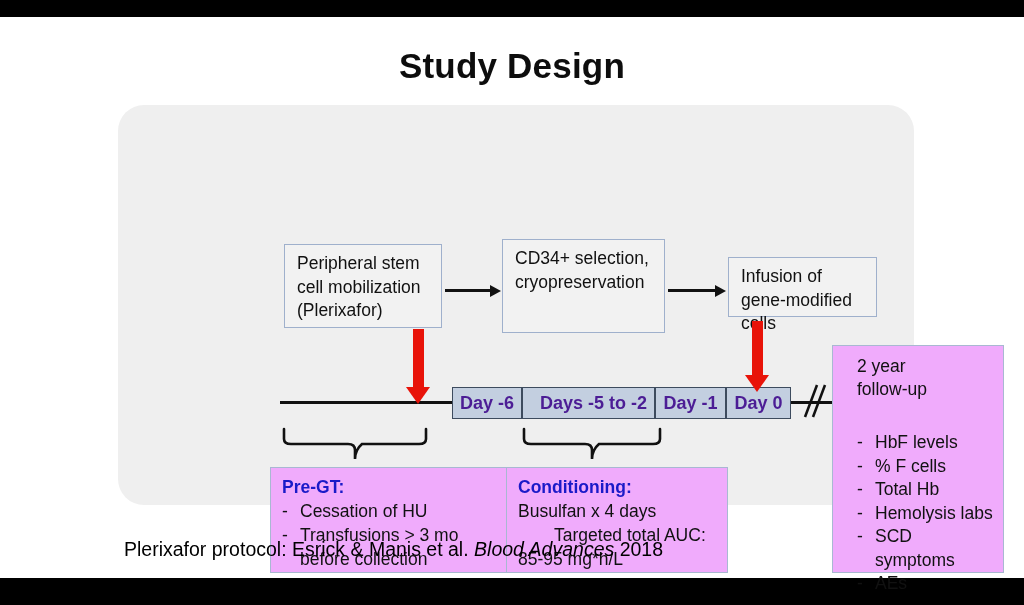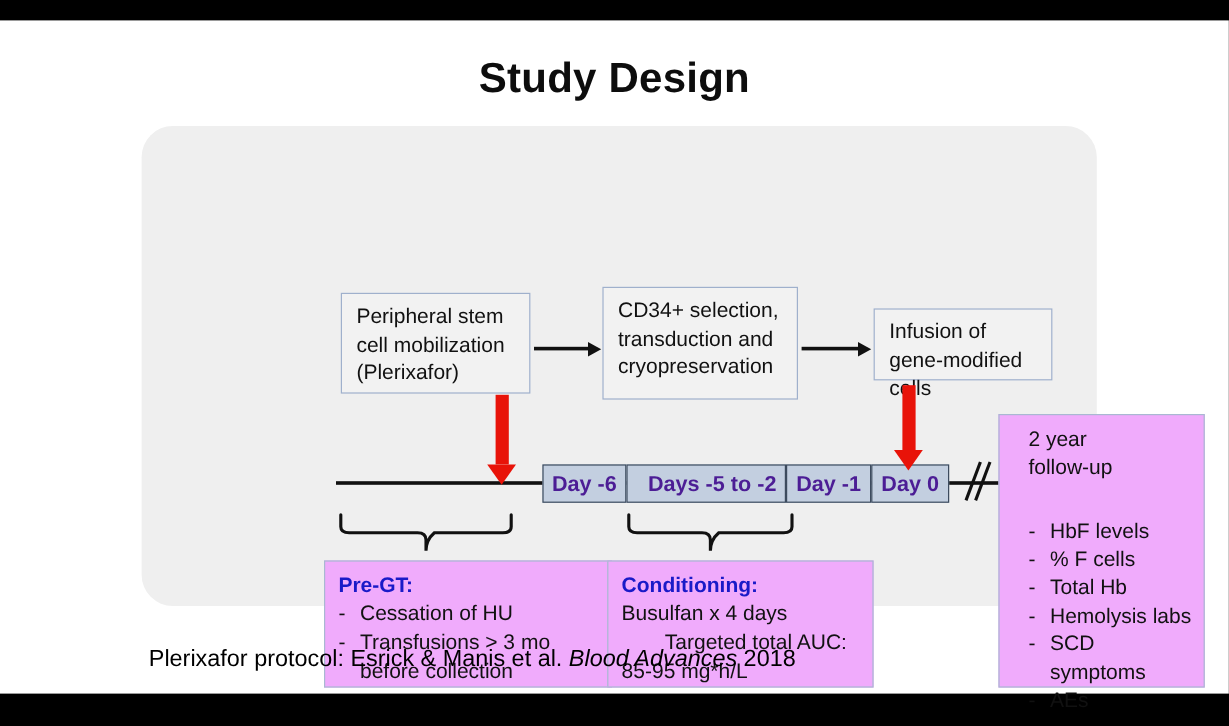--- a/index.html
+++ b/index.html
@@ -222,21 +222,20 @@
     <div id="diagram-panel">
 
       <div class="flowbox" id="box-mobilization">
         <div>Peripheral stem</div>
         <div>cell mobilization</div>
         <div>(Plerixafor)</div>
       </div>
 
       <div class="flowbox" id="box-selection">
         <div>CD34+ selection,</div>
-        <div>transduction and</div>
         <div>cryopreservation</div>
       </div>
 
       <div class="flowbox" id="box-infusion">
         <div>Infusion of</div>
         <div>gene-modified cells</div>
       </div>
 
       <div class="harrow" id="arrow-1">
         <div class="shaft"></div>

